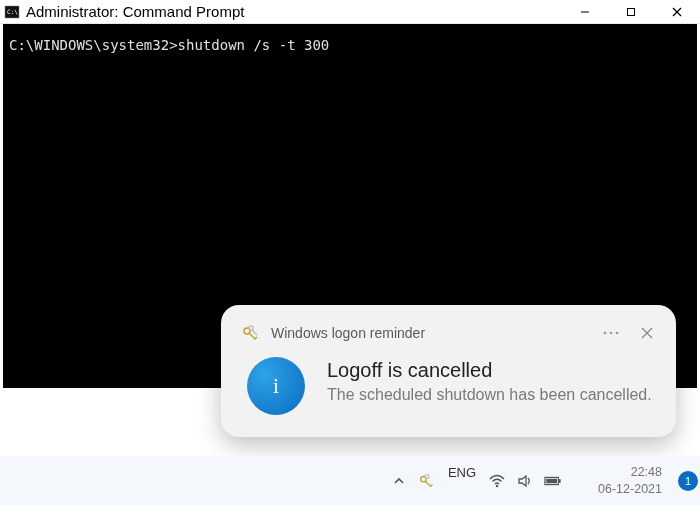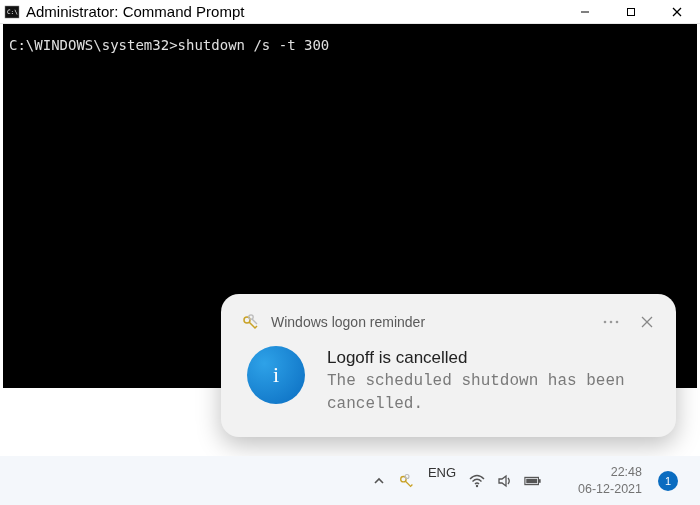--- a/index.html
+++ b/index.html
@@ -117,42 +117,41 @@
       align-items: center;
       justify-content: center;
       color: #fff;
       font-size: 22px;
       font-family: Georgia, serif;
       flex-shrink: 0;
       margin-left: 6px;
     }
     .toast-text { padding-top: 2px; }
     .toast-title {
-      font-size: 17px;
+      font-size: 20px;
       color: #222;
       font-weight: 400;
       margin-bottom: 2px;
     }
     .toast-msg {
       font-size: 16px;
       color: #7a7a7a;
       line-height: 1.4;
-      font-family: Liberation Mono, monospace;
     }
     .taskbar {
       position: absolute;
       bottom: 0;
       left: 0;
       right: 0;
       height: 49px;
       background: #f4f7fb;
       display: flex;
       align-items: center;
       justify-content: flex-end;
-      padding-right: 22px;
+      padding-right: 2px;
       gap: 12px;
     }
     .tray-chevron {
       color: #555;
     }
     .tray-icon {
       display: flex;
       align-items: center;
       justify-content: center;
       color: #444;

